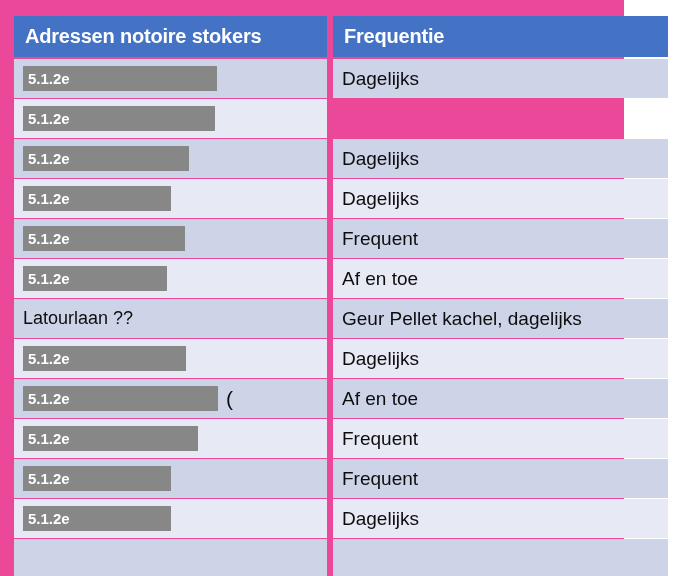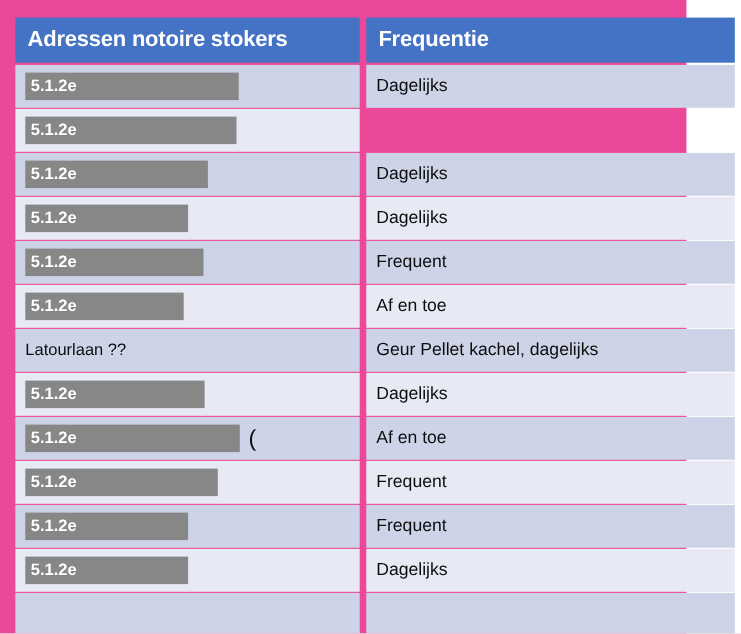--- a/index.html
+++ b/index.html
@@ -76,26 +76,26 @@
   }
   .redaction-label {
     color: #ffffff;
     font-size: 15px;
     font-weight: bold;
     white-space: nowrap;
     line-height: 1;
   }
   .addr-text {
     color: #0d0d0d;
-    font-size: 15px;
+    font-size: 18px;
     white-space: nowrap;
   }
   .freq-text {
     color: #0d0d0d;
-    font-size: 16px;
+    font-size: 19px;
     white-space: nowrap;
   }
   .paren {
     color: #0d0d0d;
     font-size: 21px;
     margin-left: 8px;
     line-height: 1;
   }
 </style>
 </head>

